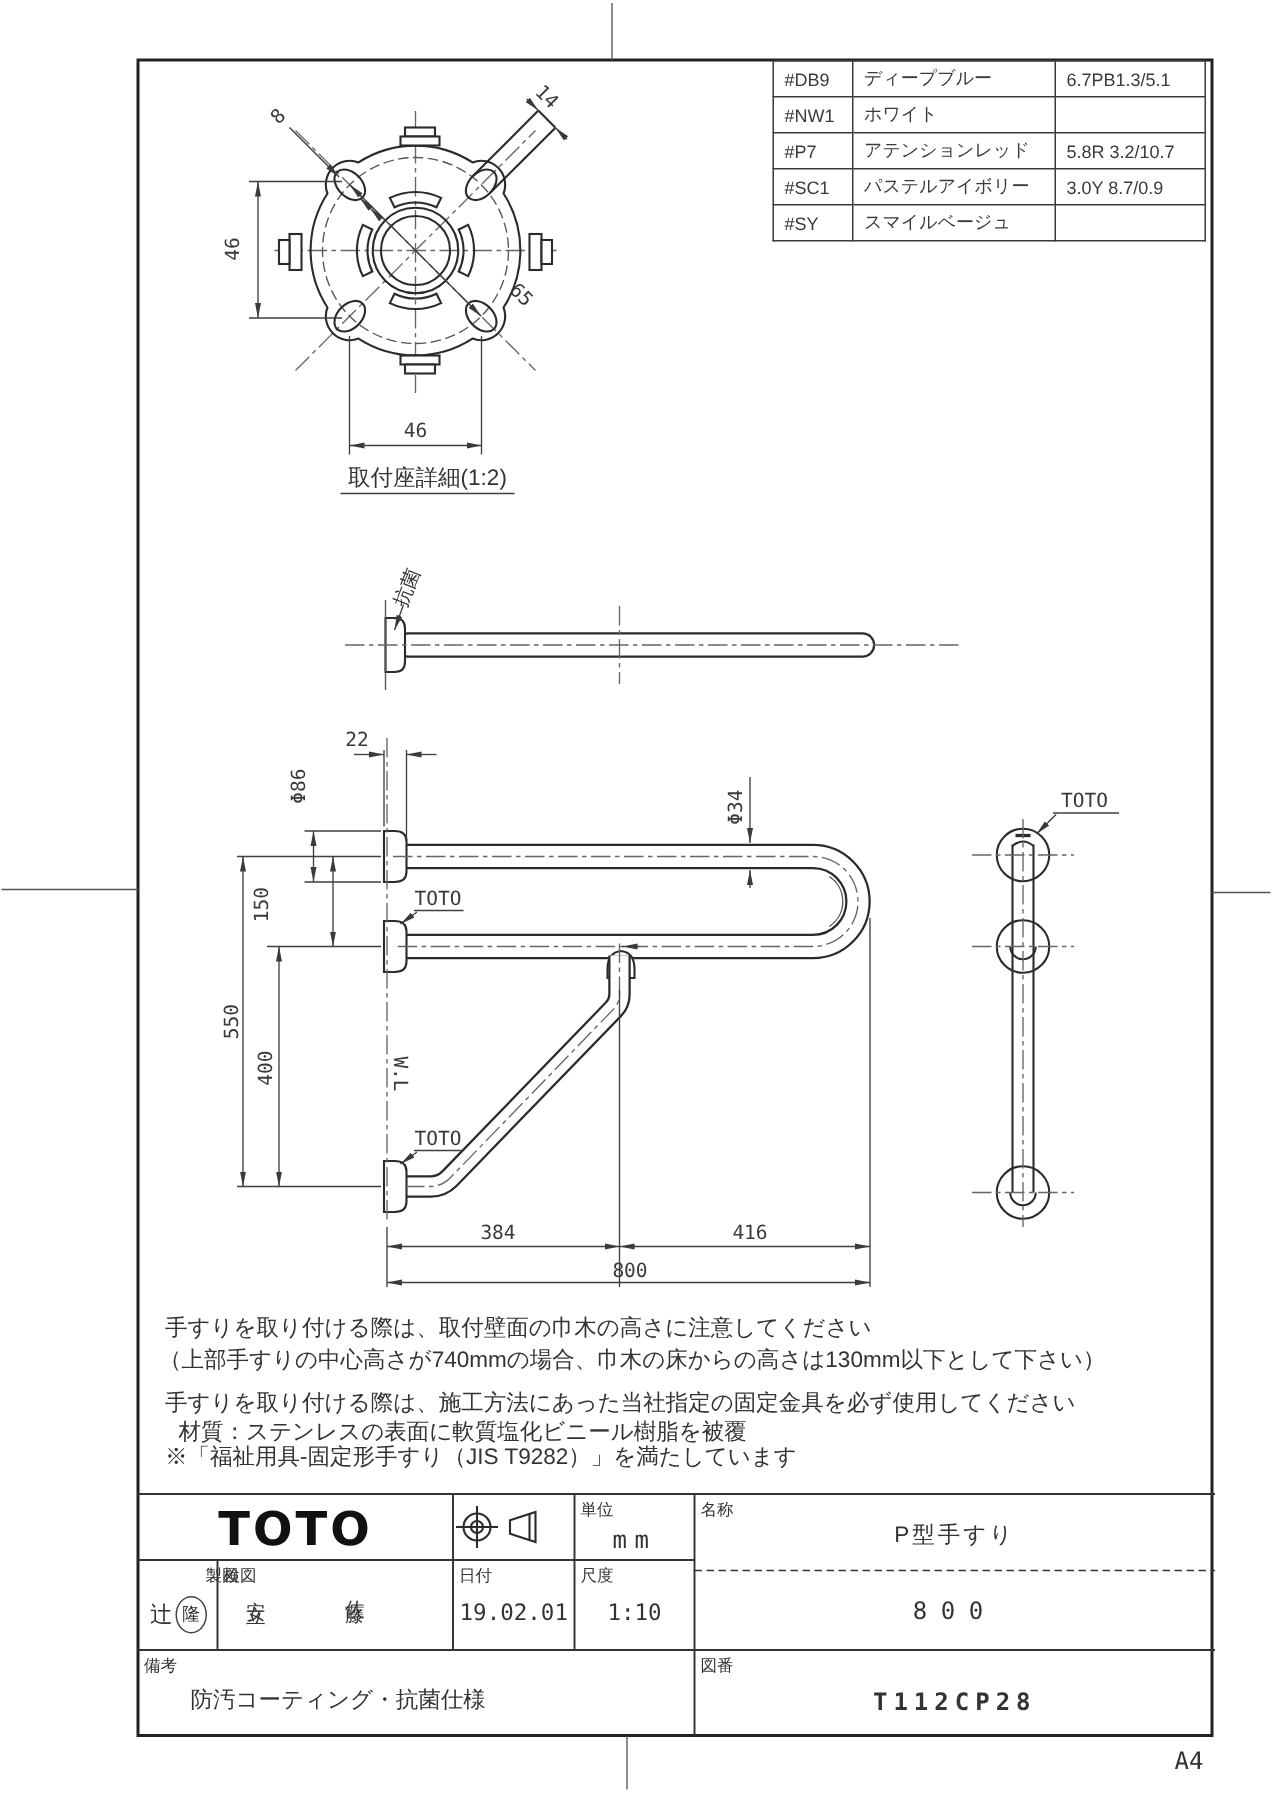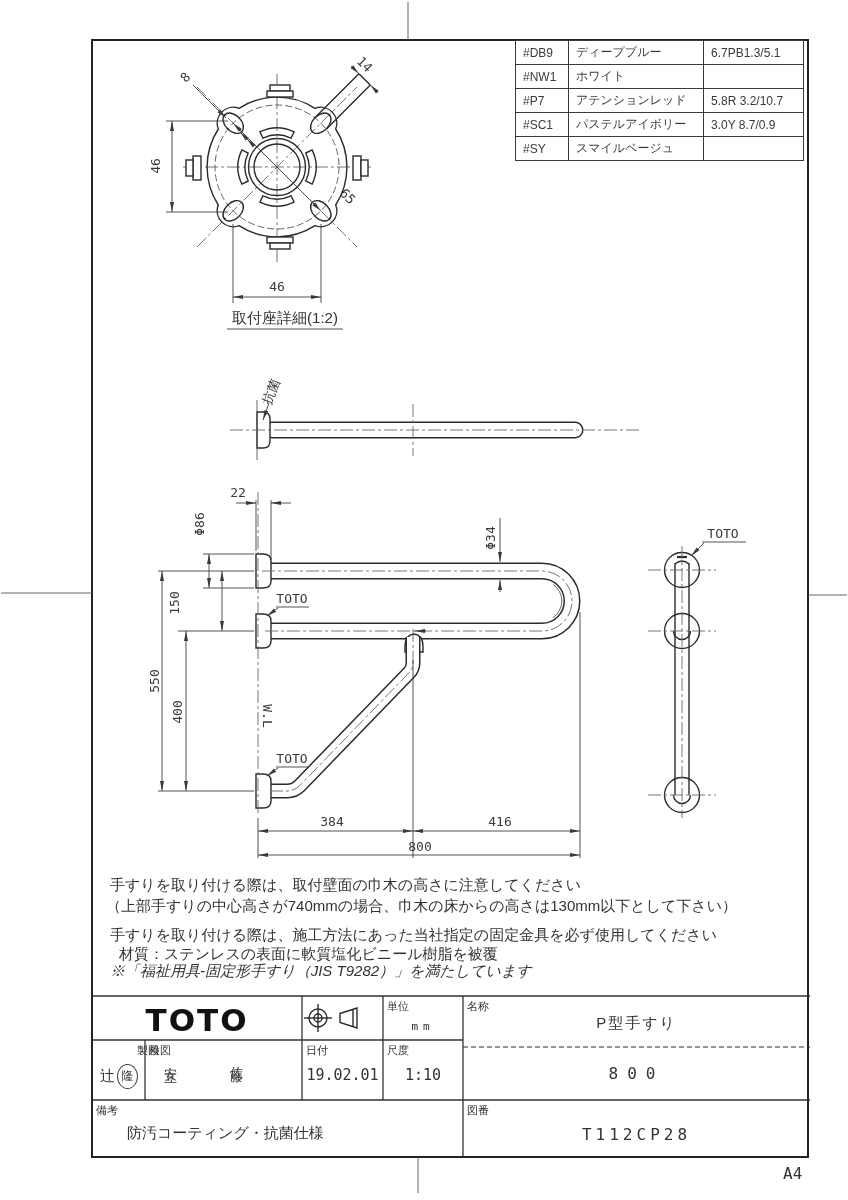--- a/index.html
+++ b/index.html
@@ -275,28 +275,28 @@
     <td></td>
   </tr>
 </tbody>
     </table>
 
 <div>
   <div class="t note" style="left:110px;top:876px;">手すりを取り付ける際は、取付壁面の巾木の高さに注意してください</div>
   <div class="t note" style="left:106px;top:897px;">（上部手すりの中心高さが740mmの場合、巾木の床からの高さは130mm以下として下さい）</div>
   <div class="t note" style="left:110px;top:926px;">手すりを取り付ける際は、施工方法にあった当社指定の固定金具を必ず使用してください</div>
   <div class="t note" style="left:119px;top:945px;">材質：ステンレスの表面に軟質塩化ビニール樹脂を被覆</div>
-  <div class="t note" style="left:110px;top:962px;font-style:italic;">※「福祉用具-固定形手すり（JIS T9282）」を満たしています</div>
+  <div class="t note" style="left:110px;top:962px;">※「福祉用具-固定形手すり（JIS T9282）」を満たしています</div>
 </div>
 
 <div>
   <div class="t ctr" id="logo" style="left:92px;top:1001px;width:210px;height:38px;">TOTO</div>
 
   <div class="t lbl" style="left:387px;top:999px;">単位</div>
-  <div class="t ctr mono" style="left:383px;top:1014px;width:80px;height:24px;font-size:11px;letter-spacing:5px;">mm</div>
+  <div class="t ctr mono" style="left:383px;top:1014px;width:80px;height:24px;font-size:16px;letter-spacing:5px;">mm</div>
 
   <div class="t lbl" style="left:96px;top:1043px;margin-left:41px;">製図</div>
   <div class="t" style="left:100px;top:1064px;font-size:15px;display:flex;align-items:center;">
     <span>辻</span>
         <span id="stamp">隆</span>
   </div>
 
   <div class="t lbl" style="left:149px;top:1043px;">検図</div>
   <div class="t vert" style="left:161px;top:1056px;height:40px;">安立</div>
   <div class="t vert" style="left:227px;top:1056px;height:40px;">佐藤</div>
@@ -309,18 +309,18 @@
 
   <div class="t lbl" style="left:96px;top:1103px;">備考</div>
   <div class="t val" style="left:127px;top:1124px;">防汚コーティング・抗菌仕様</div>
 
   <div class="t lbl" style="left:467px;top:999px;">名称</div>
   <div class="t ctr val" style="left:463px;top:1008px;width:347px;height:30px;letter-spacing:2px;">P型手すり</div>
 
   <div class="t ctr mono" style="left:463px;top:1058px;width:347px;height:30px;font-size:16px;letter-spacing:9px;">800</div>
 
   <div class="t lbl" style="left:467px;top:1103px;">図番</div>
-  <div class="t ctr mono" style="left:463px;top:1118px;width:347px;height:32px;font-size:16px;letter-spacing:4px;">T112CP28</div>
+  <div class="t ctr mono" style="left:463px;top:1118px;width:347px;height:32px;font-size:16px;letter-spacing:4px;font-weight:bold;">T112CP28</div>
 </div>
 
 <div class="t mono" style="left:783px;top:1164px;font-size:16px;">A4</div>
 
 </div>
 
 </body></html>

